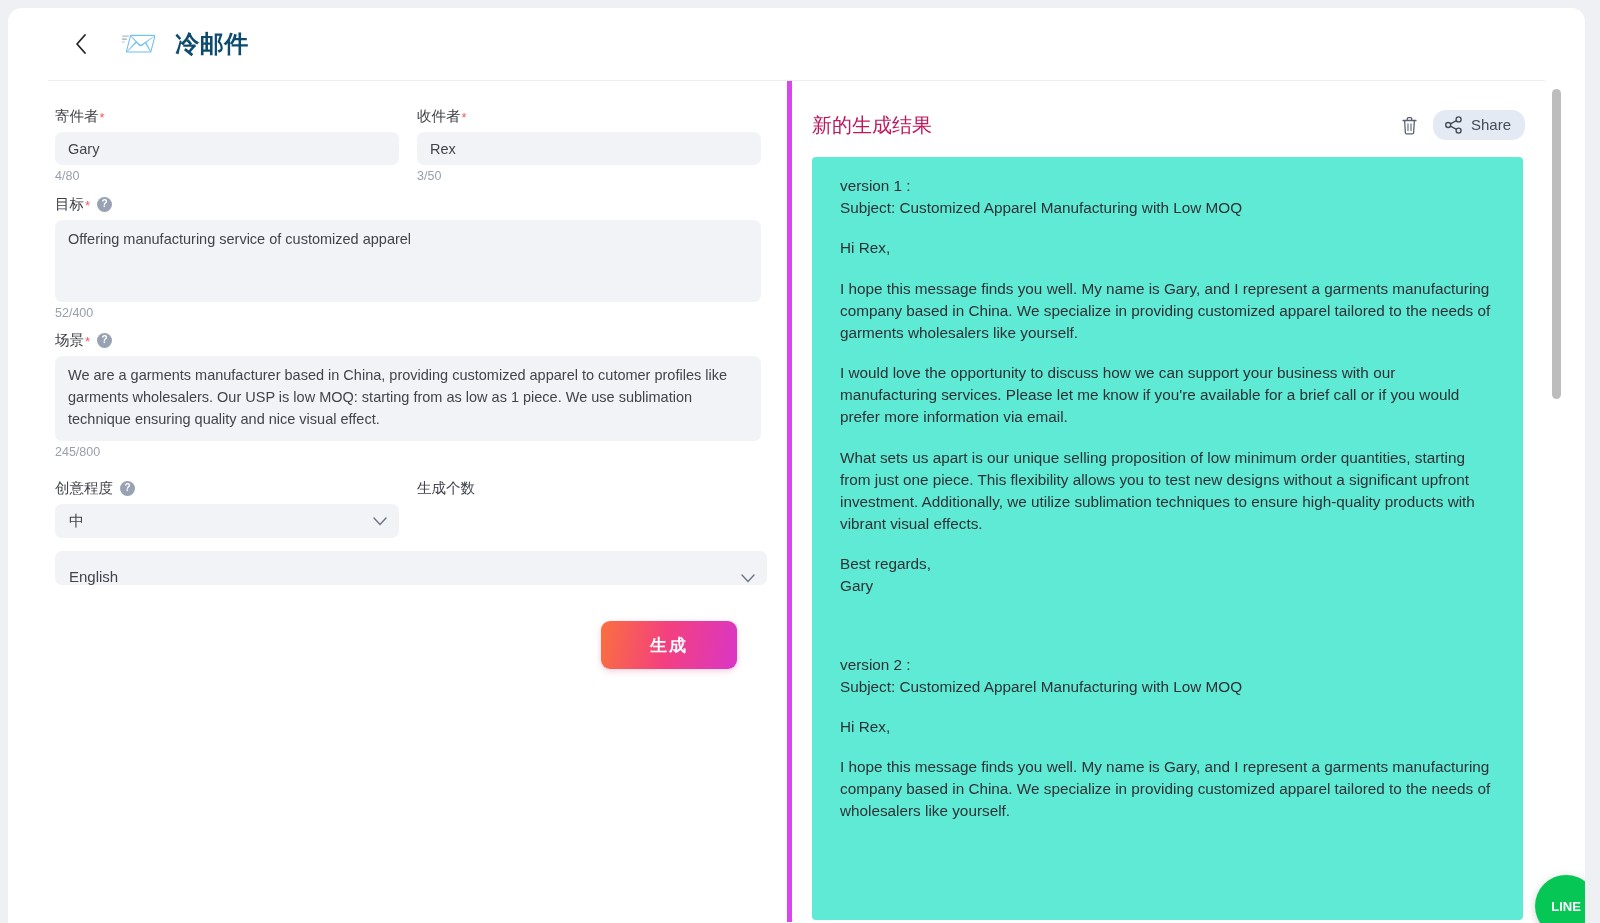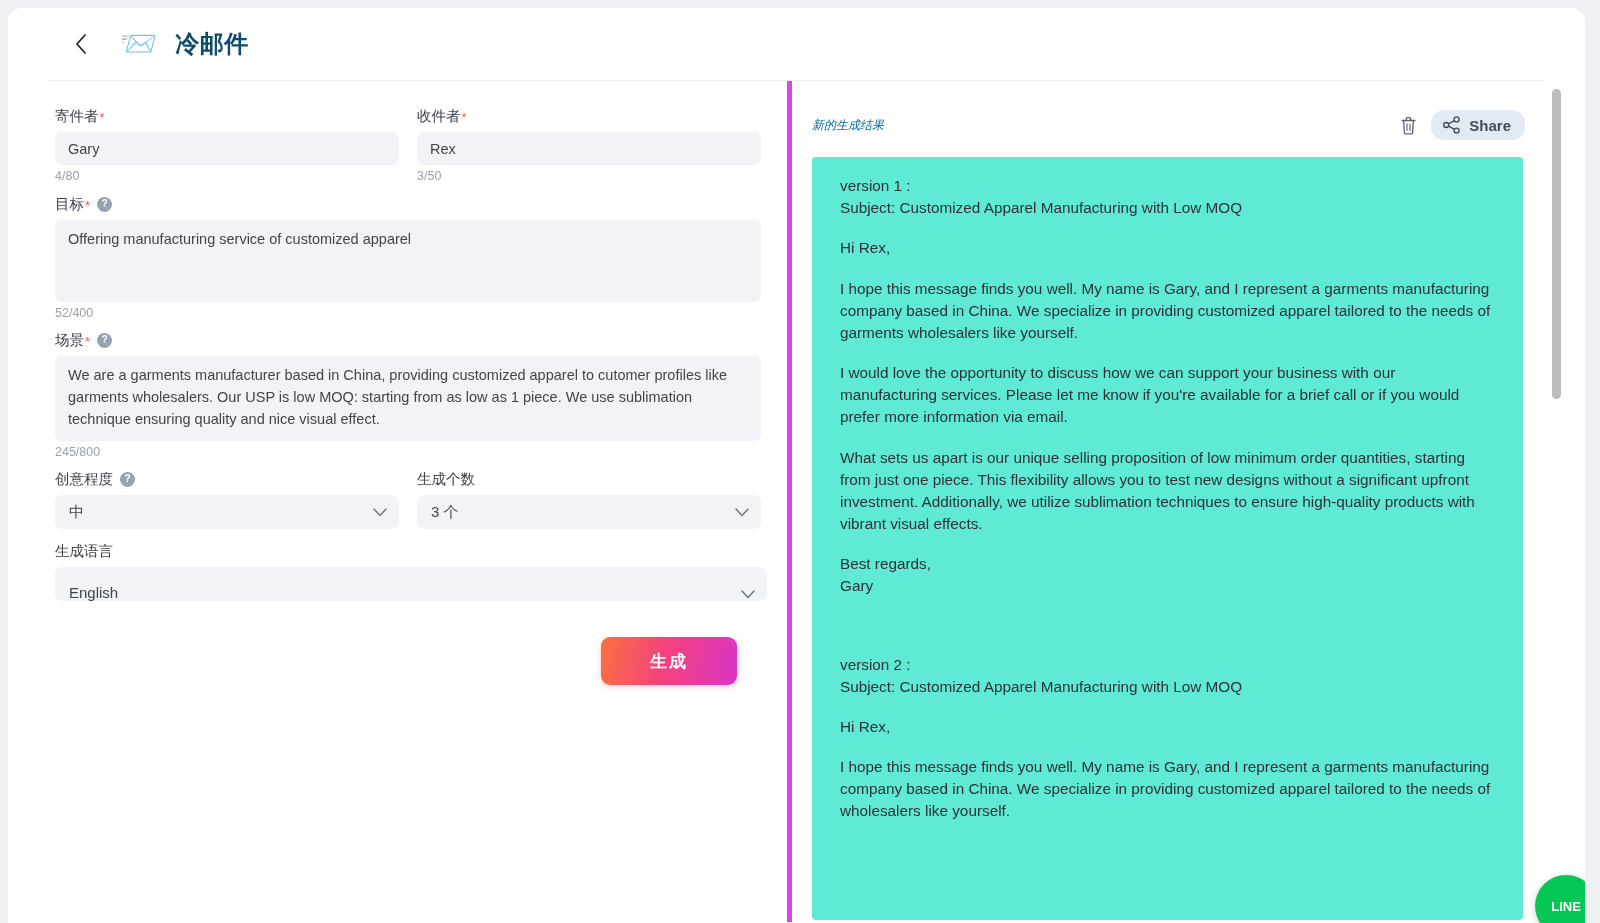--- a/index.html
+++ b/index.html
@@ -153,42 +153,39 @@
   }
 
   
   .result-head {
     display: flex;
     align-items: center;
     padding: 0 60px 0 20px;
     height: 44px;
   }
   .result-title {
-    font-size: 12px;
-    color: #0369a1;
+    font-size: 20px;
+    color: #be185d;
     flex: 1;
-    font-style: italic;
   }
   .icon-btn {
     width: 30px; height: 30px;
     display: flex; align-items: center; justify-content: center;
     cursor: pointer;
     color: #5a6272;
   }
   .share-btn {
     display: flex;
-    align-items: center;
     gap: 8px;
     background: #e4eaf3;
     border-radius: 13px;
     padding: 6px 14px 6px 11px;
     margin-left: 8px;
     cursor: pointer;
     color: #3f4category;
-    font-weight: bold;
   }
   .share-btn { color: #454b57; }
   .share-label { font-size: 15px; }
 
   .result-body {
     margin: 10px 62px 0 20px;
     background: #5eead4;
     border-radius: 4px;
     padding: 18px 28px 24px 28px;
     height: calc(100% - 56px);
@@ -283,54 +280,43 @@
       <div style="margin-top:11px;">
         <div class="field-label">
           <span>场景</span>
           <span class="req-star">*</span>
           <span class="help-icon">?</span>
         </div>
         <textarea class="input-box ta-scene" style="">We are a garments manufacturer based in China, providing customized apparel to cutomer profiles like garments wholesalers. Our USP is low MOQ: starting from as low as 1 piece. We use sublimation technique ensuring quality and nice visual effect.</textarea>
         <div class="counter">245/800</div>
       </div>
 
-      <div class="row2" style="margin-top:11px;text-align:right;">
+      <div class="row2" style="margin-top:20px;text-align:right;">
         <div class="col">
           <div class="field-label">
             <span>创意程度</span>
             <span class="help-icon">?</span>
           </div>
           <div class="select-box">
             <span>中</span>
             <span class="chev">
               <svg width="14" height="9" viewBox="0 0 14 9" fill="none">
                   <path d="M1 1 L7 7.5 L13 1" stroke="#6b7280" stroke-width="1.4" fill="none" stroke-linecap="round"></path>
                 </svg>
             </span>
           </div>
         </div>
         <div class="col">
           <div class="field-label">
             <span>生成个数</span>
           </div>
-          <div class="select-box">
-            <span>3 个</span>
-            <span class="chev">
-              <svg width="14" height="9" viewBox="0 0 14 9" fill="none">
-                  <path d="M1 1 L7 7.5 L13 1" stroke="#6b7280" stroke-width="1.4" fill="none" stroke-linecap="round"></path>
-                </svg>
-            </span>
-          </div>
         </div>
       </div>
 
       <div style="margin-top:13px; padding-right:0;">
-        <div class="field-label">
-          <span>生成语言</span>
-        </div>
         <div class="select-box" style="width:712px;align-items:flex-end;">
           <span>English</span>
           <span class="chev">
             <svg width="14" height="9" viewBox="0 0 14 9" fill="none">
                 <path d="M1 1 L7 7.5 L13 1" stroke="#6b7280" stroke-width="1.4" fill="none" stroke-linecap="round"></path>
               </svg>
           </span>
         </div>
       </div>
 

